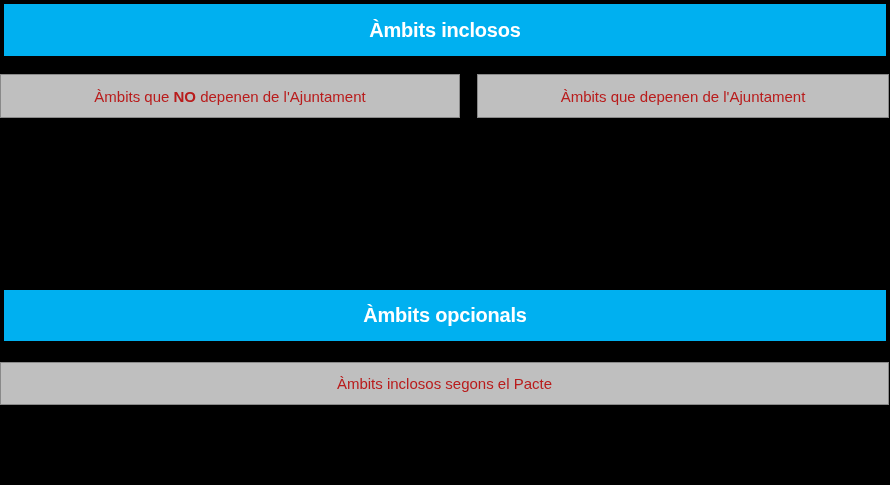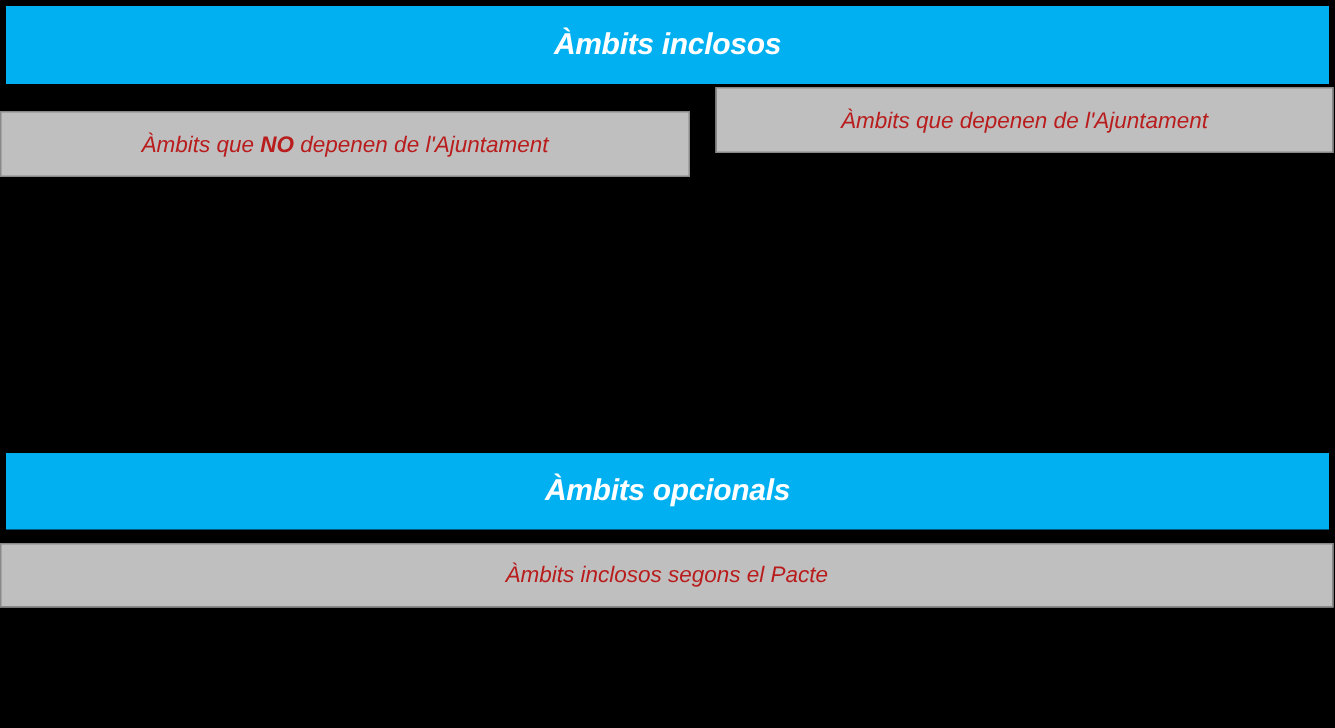--- a/index.html
+++ b/index.html
@@ -12,21 +12,20 @@
     background: #000000;
     position: relative;
     overflow: hidden;
     font-family: "Liberation Sans", sans-serif;
   }
   .canvas {
     position: absolute;
     left: 0; top: 0;
     width: 890px; height: 485px;
     background: #000000;
-    font-style: italic;
   }
   .blue-bar {
     position: absolute;
     left: 4px;
     width: 882px;
     background: #00B0F0;
     color: #FFFFFF;
     display: flex;
     align-items: center;
     justify-content: center;
@@ -34,21 +33,20 @@
     font-size: 20px;
     letter-spacing: -0.2px;
   }
   .bar-inclosos {
     top: 4px;
     height: 52px;
   }
   .bar-opcionals {
     top: 290px;
     height: 51px;
-    margin-top: 12px;
   }
   .gray-bar {
     position: absolute;
     background: #BFBFBF;
     border: 1px solid #898989;
     box-sizing: border-box;
     display: flex;
     align-items: center;
     justify-content: center;
     color: #b91c1c;
@@ -56,21 +54,21 @@
     text-align: center;
   }
   .gray-left {
     left: 0;
     top: 74px;
     width: 460px;
     height: 44px;
   }
   .gray-right {
     left: 477px;
-    top: 58px;
+    top: 74px;
     width: 412px;
     height: 44px;
   }
   .gray-bottom {
     left: 0;
     top: 362px;
     width: 889px;
     height: 43px;
   }
   .gray-bar b {

